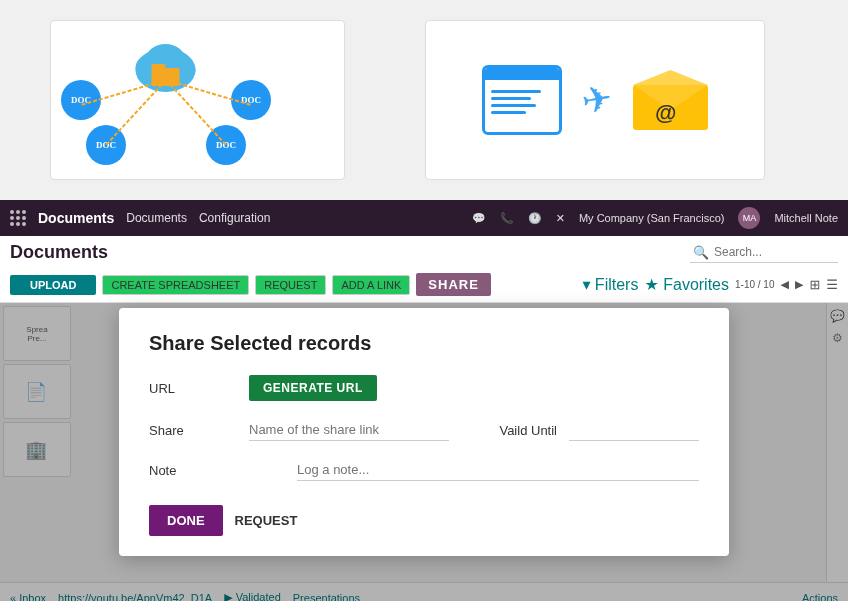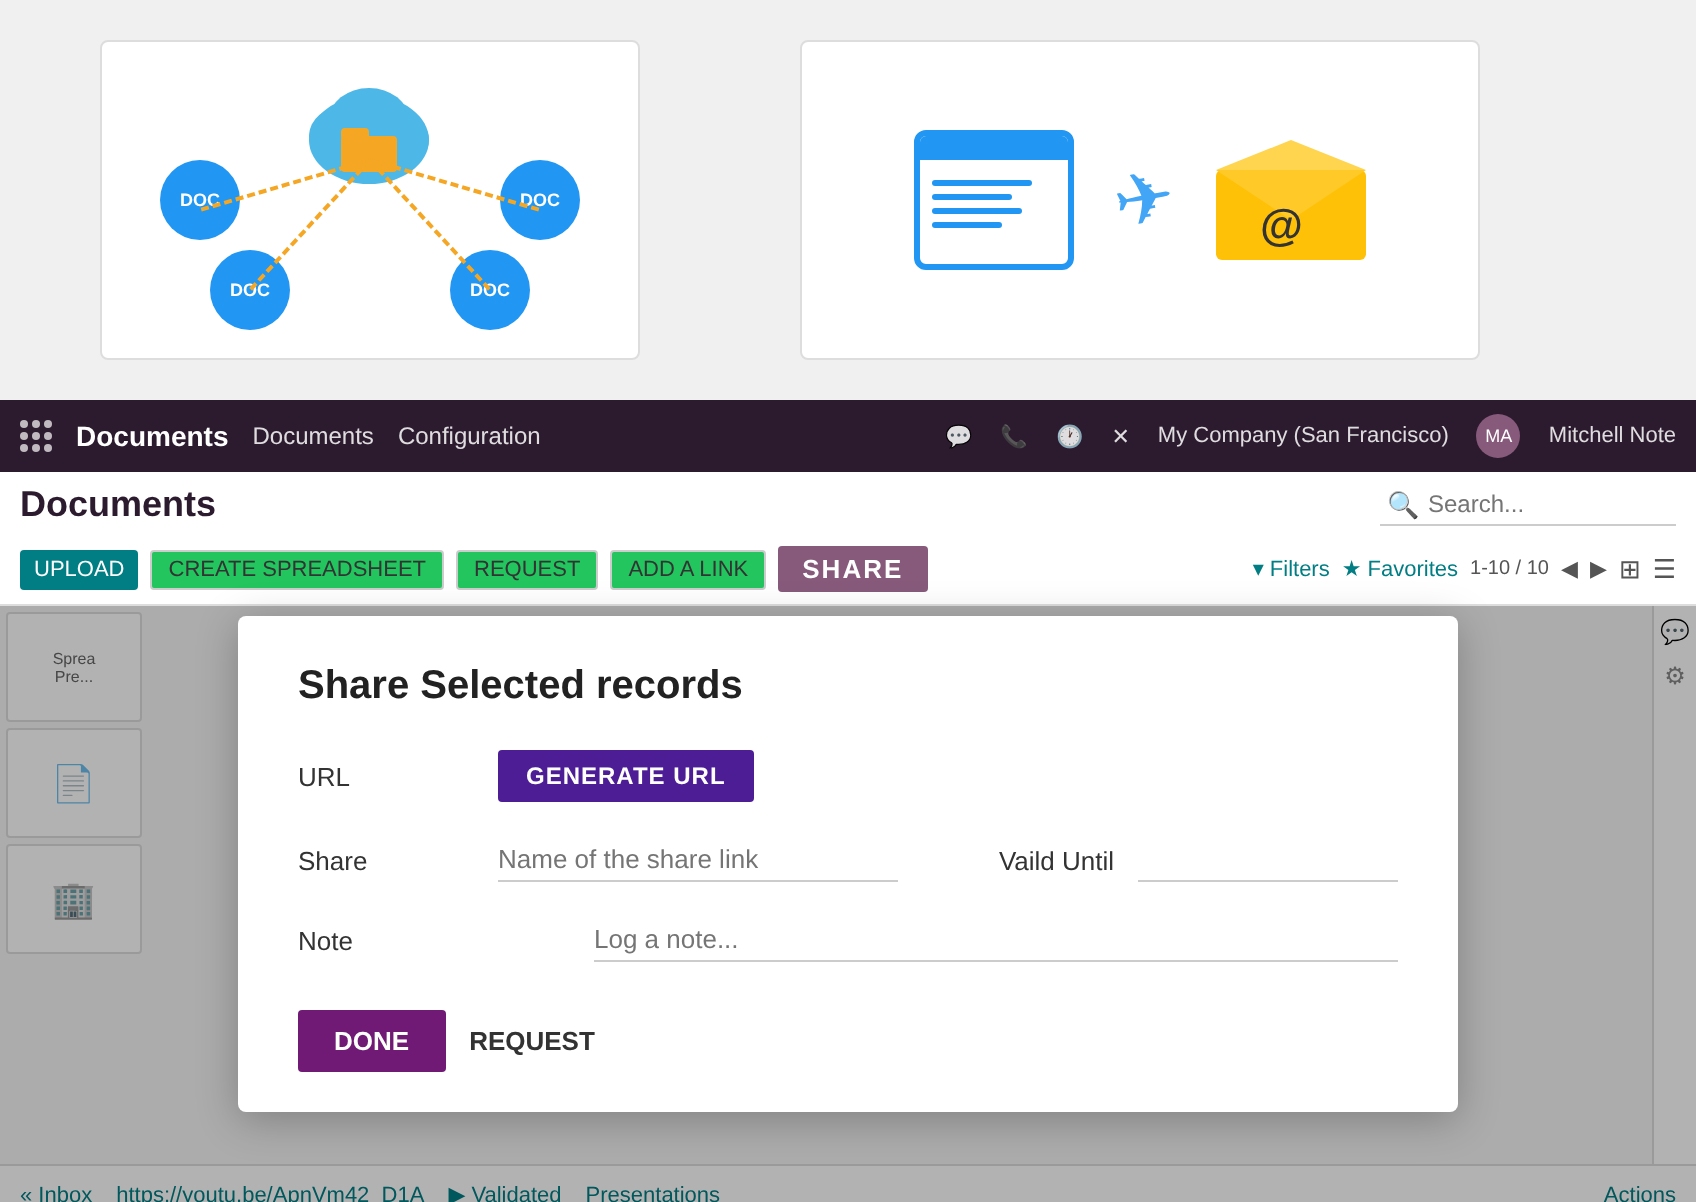--- a/index.html
+++ b/index.html
@@ -17,29 +17,29 @@
       display: flex;
       gap: 80px;
       padding: 20px 50px;
       background: #f0f0f0;
       height: 200px;
       align-items: center;
       justify-content: flex-start;
     }
 
     .image-box-left {
-      width: 270px;
+      width: 295px;
       height: 160px;
       background: white;
       border: 1px solid #ddd;
       border-radius: 4px;
       display: flex;
       align-items: center;
-      justify-content: center;
       position: relative;
+      font-family: Liberation Serif, serif;
     }
 
     
     .cloud-illustration {
       position: relative;
       width: 230px;
       height: 140px;
     }
 
     .doc-bubble {
@@ -156,23 +156,23 @@
       gap: 4px;
       border-bottom: 1px solid #ccc;
       padding: 2px 4px;
       min-width: 140px;
     }
 
     .btn-upload {
       background: #017e84;
       color: white;
       border: none;
-      padding: 4px 7px;
+      padding: 4px 20px;
       font-size: 11px;
-      font-weight: 400;
+      font-weight: 700;
       cursor: pointer;
       border-radius: 2px;
     }
 
     .btn-outline {
       background: #22c55e;
       color: #333;
       border: 1px solid #ccc;
       padding: 3px 8px;
       font-size: 11px;
@@ -198,21 +198,21 @@
       display: flex;
       gap: 6px;
       align-items: center;
       font-size: 11px;
       color: #555;
     }
 
     .filter-btn {
       color: #017e84;
       cursor: pointer;
-      font-size: 11px;
+      font-size: 16px;
       border: none;
       background: none;
     }
 
     
     .main-content {
       background: #f7f7f7;
       display: flex;
       position: relative;
       height: calc(601px - 200px - 36px - 56px);
@@ -283,21 +283,21 @@
     }
 
     .modal-value {
       flex: 1;
       display: flex;
       align-items: center;
       gap: 12px;
     }
 
     .btn-generate {
-      background: #4c1d95;
+      background: #15803d;
       color: white;
       border: none;
       padding: 6px 14px;
       font-size: 12px;
       font-weight: 700;
       cursor: pointer;
       border-radius: 2px;
       letter-spacing: 0.5px;
     }
 

